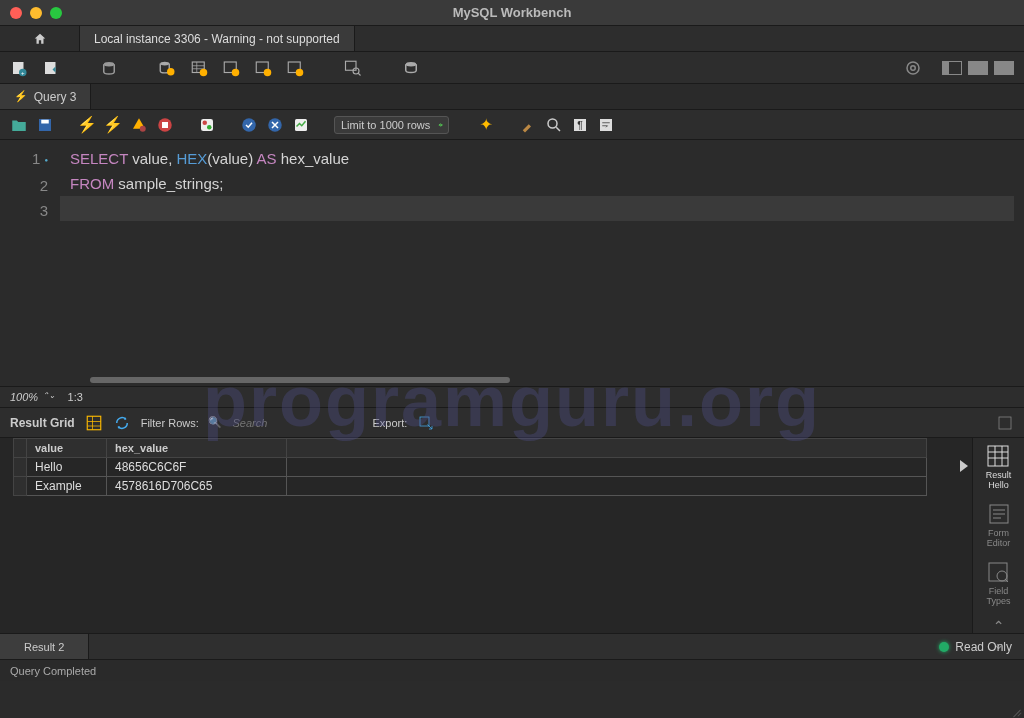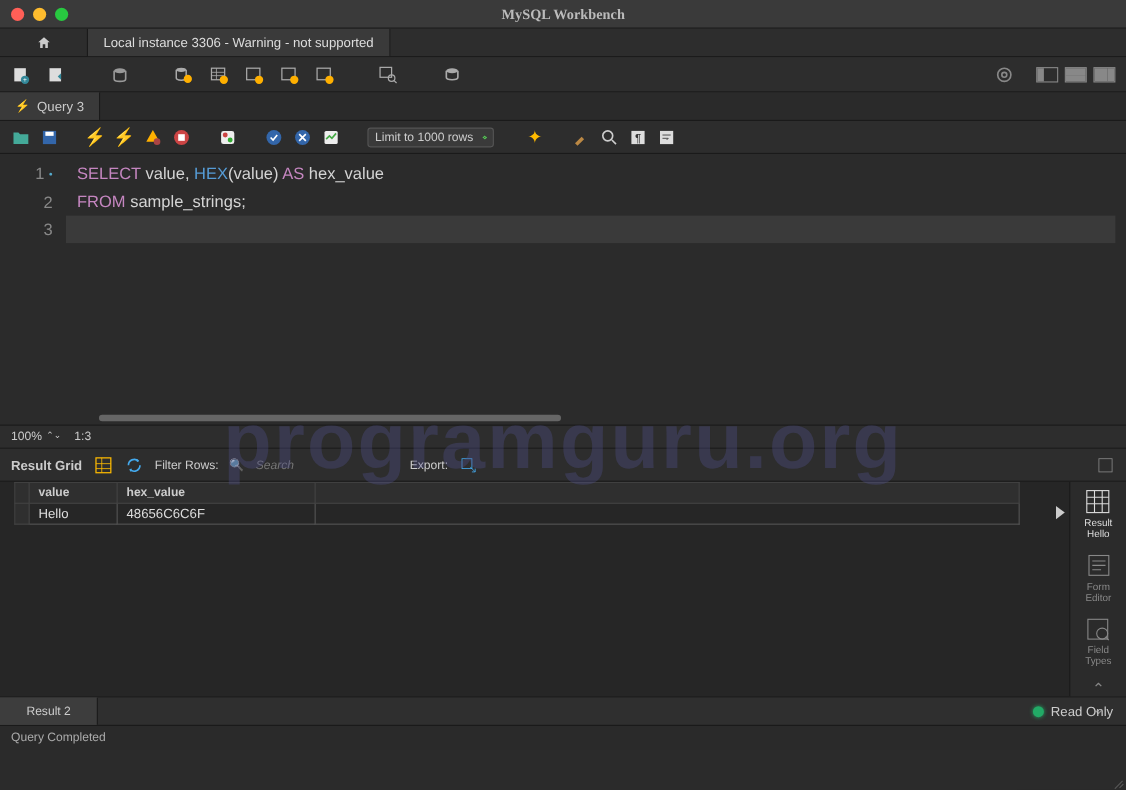--- a/index.html
+++ b/index.html
@@ -3,21 +3,21 @@
 <meta charset="utf-8">
 <style>
 * { margin:0; padding:0; box-sizing:border-box; font-family:-apple-system,Helvetica,Arial,sans-serif; }
 body { width:1024px; height:718px; background:#2b2b2b; color:#ccc; overflow:hidden; position:relative; }
 
 
 .titlebar { height:26px; background:#3a3a3a; display:flex; align-items:center; position:relative; border-bottom:1px solid #1a1a1a; }
 .traffic { display:flex; gap:8px; margin-left:10px; }
 .dot { width:12px; height:12px; border-radius:50%; }
 .dot.r{background:#ff5f57} .dot.y{background:#febc2e} .dot.g{background:#28c840}
-.titlebar-title { position:absolute; left:0; right:0; text-align:center; font-size:13px; font-weight:600; color:#bbb;font-family:Liberation Serif, serif; }
+.titlebar-title { position:absolute; left:0; right:0; text-align:center; font-size:13px; font-weight:600; color:#bbb; }
 
 
 .conntabs { height:26px; background:#2d2d2d; display:flex; align-items:stretch; border-bottom:1px solid #1a1a1a; }
 .home { width:80px; display:flex; align-items:center; justify-content:center; border-right:1px solid #1a1a1a; }
 .home svg { width:14px; height:14px; fill:#ccc; }
 .conntab { padding:0 14px; display:flex; align-items:center; font-size:12px; color:#ddd; background:#3a3a3a; border-right:1px solid #1a1a1a; }
 
 
 .maintb { height:32px; background:#2d2d2d; display:flex; align-items:center; padding:0 10px; gap:14px; border-bottom:1px solid #1a1a1a; }
 .tbicon { width:18px; height:18px; display:flex; align-items:center; justify-content:center; cursor:pointer; }
@@ -42,21 +42,21 @@
 
 .editor { height:240px; background:#2b2b2b; display:flex; font-family:'Menlo',monospace; font-size:15px; overflow-y:auto; }
 .gutter { width:60px; text-align:right; padding:6px 12px 0 0; color:#888; line-height:25px; background:#2b2b2b; }
 .gutter .mark { color:#5ac; font-size:6px; display:inline-block; margin-left:4px; vertical-align:middle; }
 .code { flex:1; padding:6px 0 0 10px; line-height:25px; }
 .code .line3 { background:#3a3a3a; display:block; height:25px; margin-left:-10px; padding-left:10px; margin-right:10px; }
 .kw { color:#c586c0; } .fn { color:#569cd6; } .id { color:#d4d4d4; }
 
 
 .edstatus { height:22px; background:#2d2d2d; display:flex; align-items:center; padding:0 10px; font-size:11px; gap:12px; border-top:1px solid #1a1a1a; border-bottom:1px solid #1a1a1a; }
-.zoom { display:flex; align-items:flex-start; gap:4px; }
+.zoom { display:flex; align-items:flex-start; gap:4px;font-style:italic; }
 .hscroll { position:relative; top:-3px; height:6px; }
 .hscroll .track { height:6px; background:#333; margin-left:90px; margin-right:520px; border-radius:3px; }
 .hscroll .thumb { height:6px; background:#666; width:420px; border-radius:3px; }
 
 
 .restb { height:30px; background:#2d2d2d; display:flex; align-items:center; padding:0 10px; gap:10px; font-size:11px; border-bottom:1px solid #1a1a1a; }
 .restb b { font-size:12px; }
 .restb input { background:transparent; border:none; color:#888; font-size:11px; font-style:italic; width:80px; }
 .restb .sp { flex:1; }
 
@@ -377,20 +377,26 @@
         <th style="min-width:640px"></th>
       </tr>
         </thead>
       <tbody id="grid-body">
           <tr>
             <td class="rowhdr"></td>
             <td>Hello</td>
             <td>48656C6C6F</td>
             <td></td>
           </tr>
+          <tr>
+            <td class="rowhdr"></td>
+            <td>Example</td>
+            <td>4578616D706C65</td>
+            <td></td>
+          </tr>
         </tbody>
     </table>
   </div>
   <div class="sidetools">
     <div class="sidetool active">
       <svg viewBox="0 0 24 24">
           <rect x="2" y="2" width="20" height="20" fill="none" stroke="#ddd"></rect>
           <line x1="2" y1="8" x2="22" y2="8" stroke="#ddd"></line>
           <line x1="2" y1="14" x2="22" y2="14" stroke="#ddd"></line>
           <line x1="9" y1="2" x2="9" y2="22" stroke="#ddd"></line>

